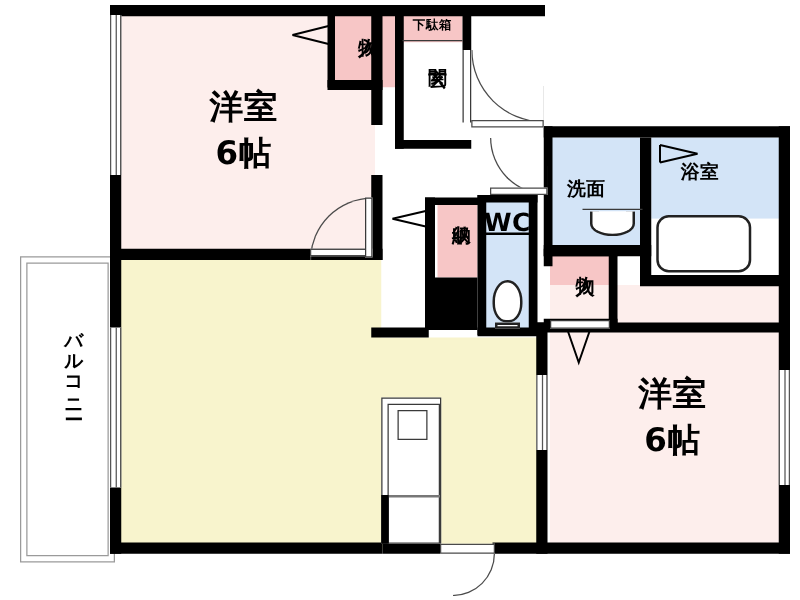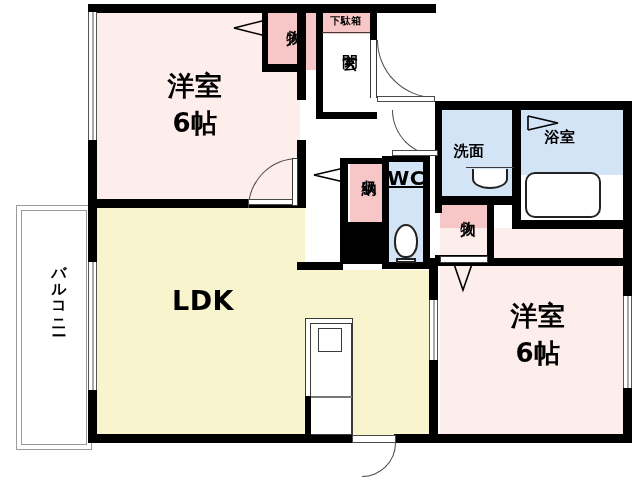--- a/index.html
+++ b/index.html
@@ -313,18 +313,17 @@
   <div class="label label-small vert-tight" style="left:356px; top:168px; width:20px;">収納</div>
 
   <div class="label label-wc" style="left:386px; top:168px; width:40px;text-decoration:underline;">WC</div>
 
   <div class="label label-small" style="left:436px; top:130px; width:66px;margin-top:14px;">洗面</div>
 
   <div class="label label-small" style="left:527px; top:130px; width:66px;">浴室</div>
 
   <div class="label label-small vert-tight" style="left:455px; top:209px; width:20px;">物入</div>
 
-  <div class="label label-room" style="left:148px; top:287px; width:110px;">LDK</div>
 
   <div class="label label-room" style="left:478px; top:302px; width:120px;">洋室</div>
   <div class="label label-sub" style="left:478px; top:340px; width:120px;">6帖</div>
 
 </div>
 
 </body></html>

